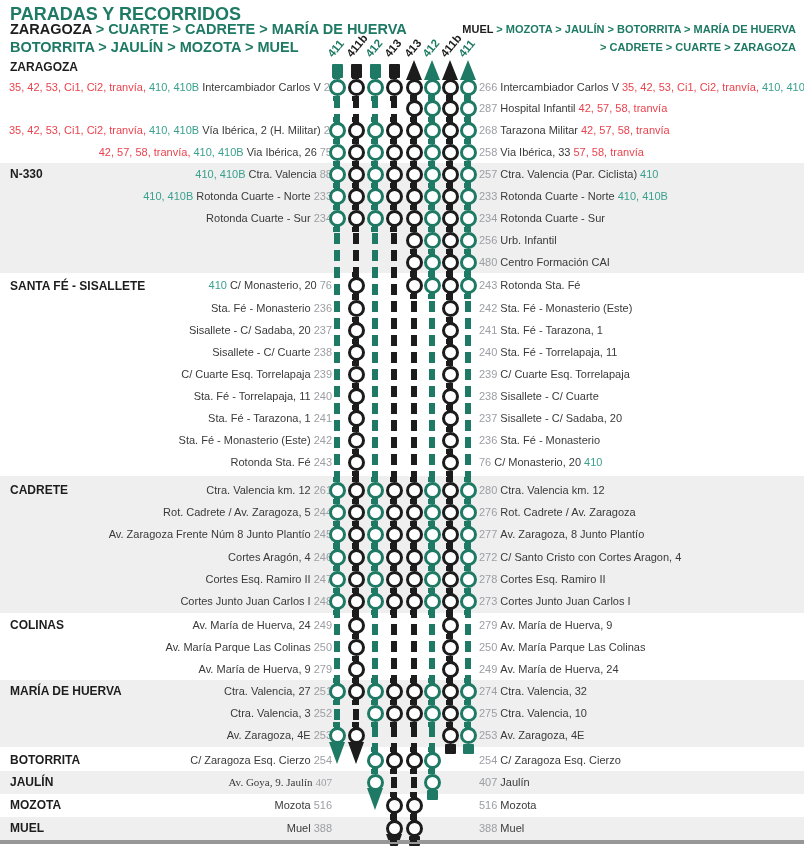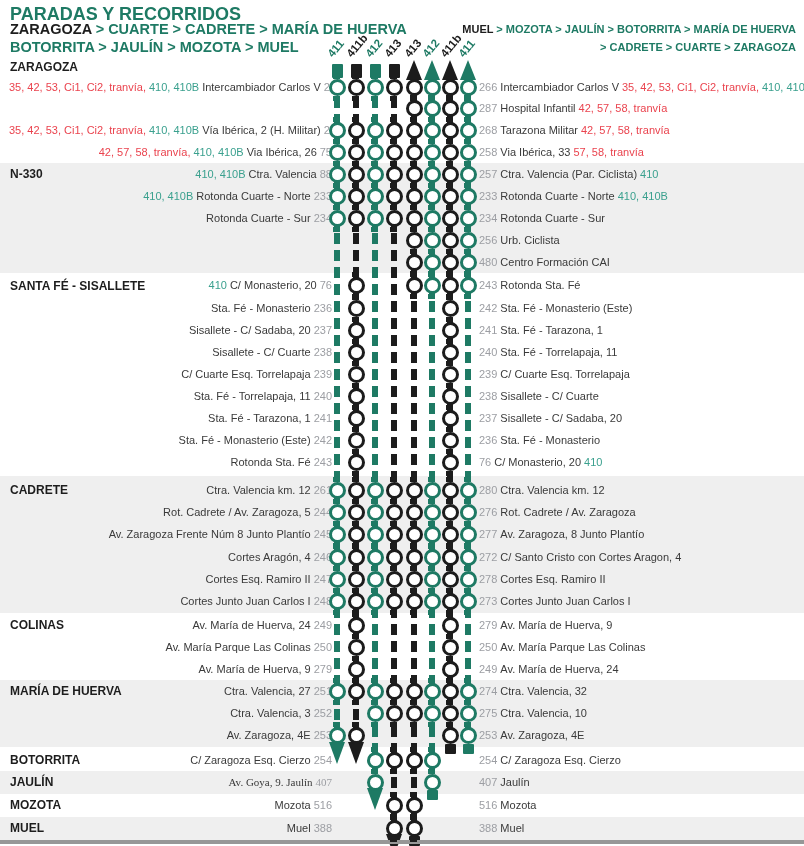--- a/index.html
+++ b/index.html
@@ -158,21 +158,21 @@
       <div class="stop" style="left: 405.5px; top: 209.5px; border-color: rgb(28, 28, 28); --c: #1C1C1C;"></div>
       <div class="stop" style="left: 423.5px; top: 209.5px; border-color: rgb(30, 122, 100); --c: #1E7A64;"></div>
       <div class="stop" style="left: 441.5px; top: 209.5px; border-color: rgb(28, 28, 28); --c: #1C1C1C;"></div>
       <div class="stop" style="left: 459.5px; top: 209.5px; border-color: rgb(30, 122, 100); --c: #1E7A64;"></div>
       <div class="rowlabel left" style="top: 211px;"><span class="name">Rotonda Cuarte - Sur</span><span class="num">234</span></div>
       <div class="rowlabel right" style="top: 211px;"><span class="num">234</span><span class="name">Rotonda Cuarte - Sur</span></div>
       <div class="stop" style="left: 405.5px; top: 231.5px; border-color: rgb(28, 28, 28); --c: #1C1C1C;"></div>
       <div class="stop" style="left: 423.5px; top: 231.5px; border-color: rgb(30, 122, 100); --c: #1E7A64;"></div>
       <div class="stop" style="left: 441.5px; top: 231.5px; border-color: rgb(28, 28, 28); --c: #1C1C1C;"></div>
       <div class="stop" style="left: 459.5px; top: 231.5px; border-color: rgb(30, 122, 100); --c: #1E7A64;"></div>
-      <div class="rowlabel right" style="top: 233px;"><span class="num">256</span><span class="name">Urb. Ciclista</span></div>
+      <div class="rowlabel right" style="top: 233px;"><span class="num">256</span><span class="name">Urb. Infantil</span></div>
       <div class="stop" style="left: 405.5px; top: 253.5px; border-color: rgb(28, 28, 28); --c: #1C1C1C;"></div>
       <div class="stop" style="left: 423.5px; top: 253.5px; border-color: rgb(30, 122, 100); --c: #1E7A64;"></div>
       <div class="stop" style="left: 441.5px; top: 253.5px; border-color: rgb(28, 28, 28); --c: #1C1C1C;"></div>
       <div class="stop" style="left: 459.5px; top: 253.5px; border-color: rgb(30, 122, 100); --c: #1E7A64;"></div>
       <div class="rowlabel right" style="top: 255px;"><span class="num">480</span><span class="name">Centro Formación CAI</span></div>
       <div class="stop" style="left: 347.5px; top: 276.5px; border-color: rgb(28, 28, 28); --c: #1C1C1C;"></div>
       <div class="stop" style="left: 405.5px; top: 276.5px; border-color: rgb(28, 28, 28); --c: #1C1C1C;"></div>
       <div class="stop" style="left: 423.5px; top: 276.5px; border-color: rgb(30, 122, 100); --c: #1E7A64;"></div>
       <div class="stop" style="left: 441.5px; top: 276.5px; border-color: rgb(28, 28, 28); --c: #1C1C1C;"></div>
       <div class="stop" style="left: 459.5px; top: 276.5px; border-color: rgb(30, 122, 100); --c: #1E7A64;"></div>

